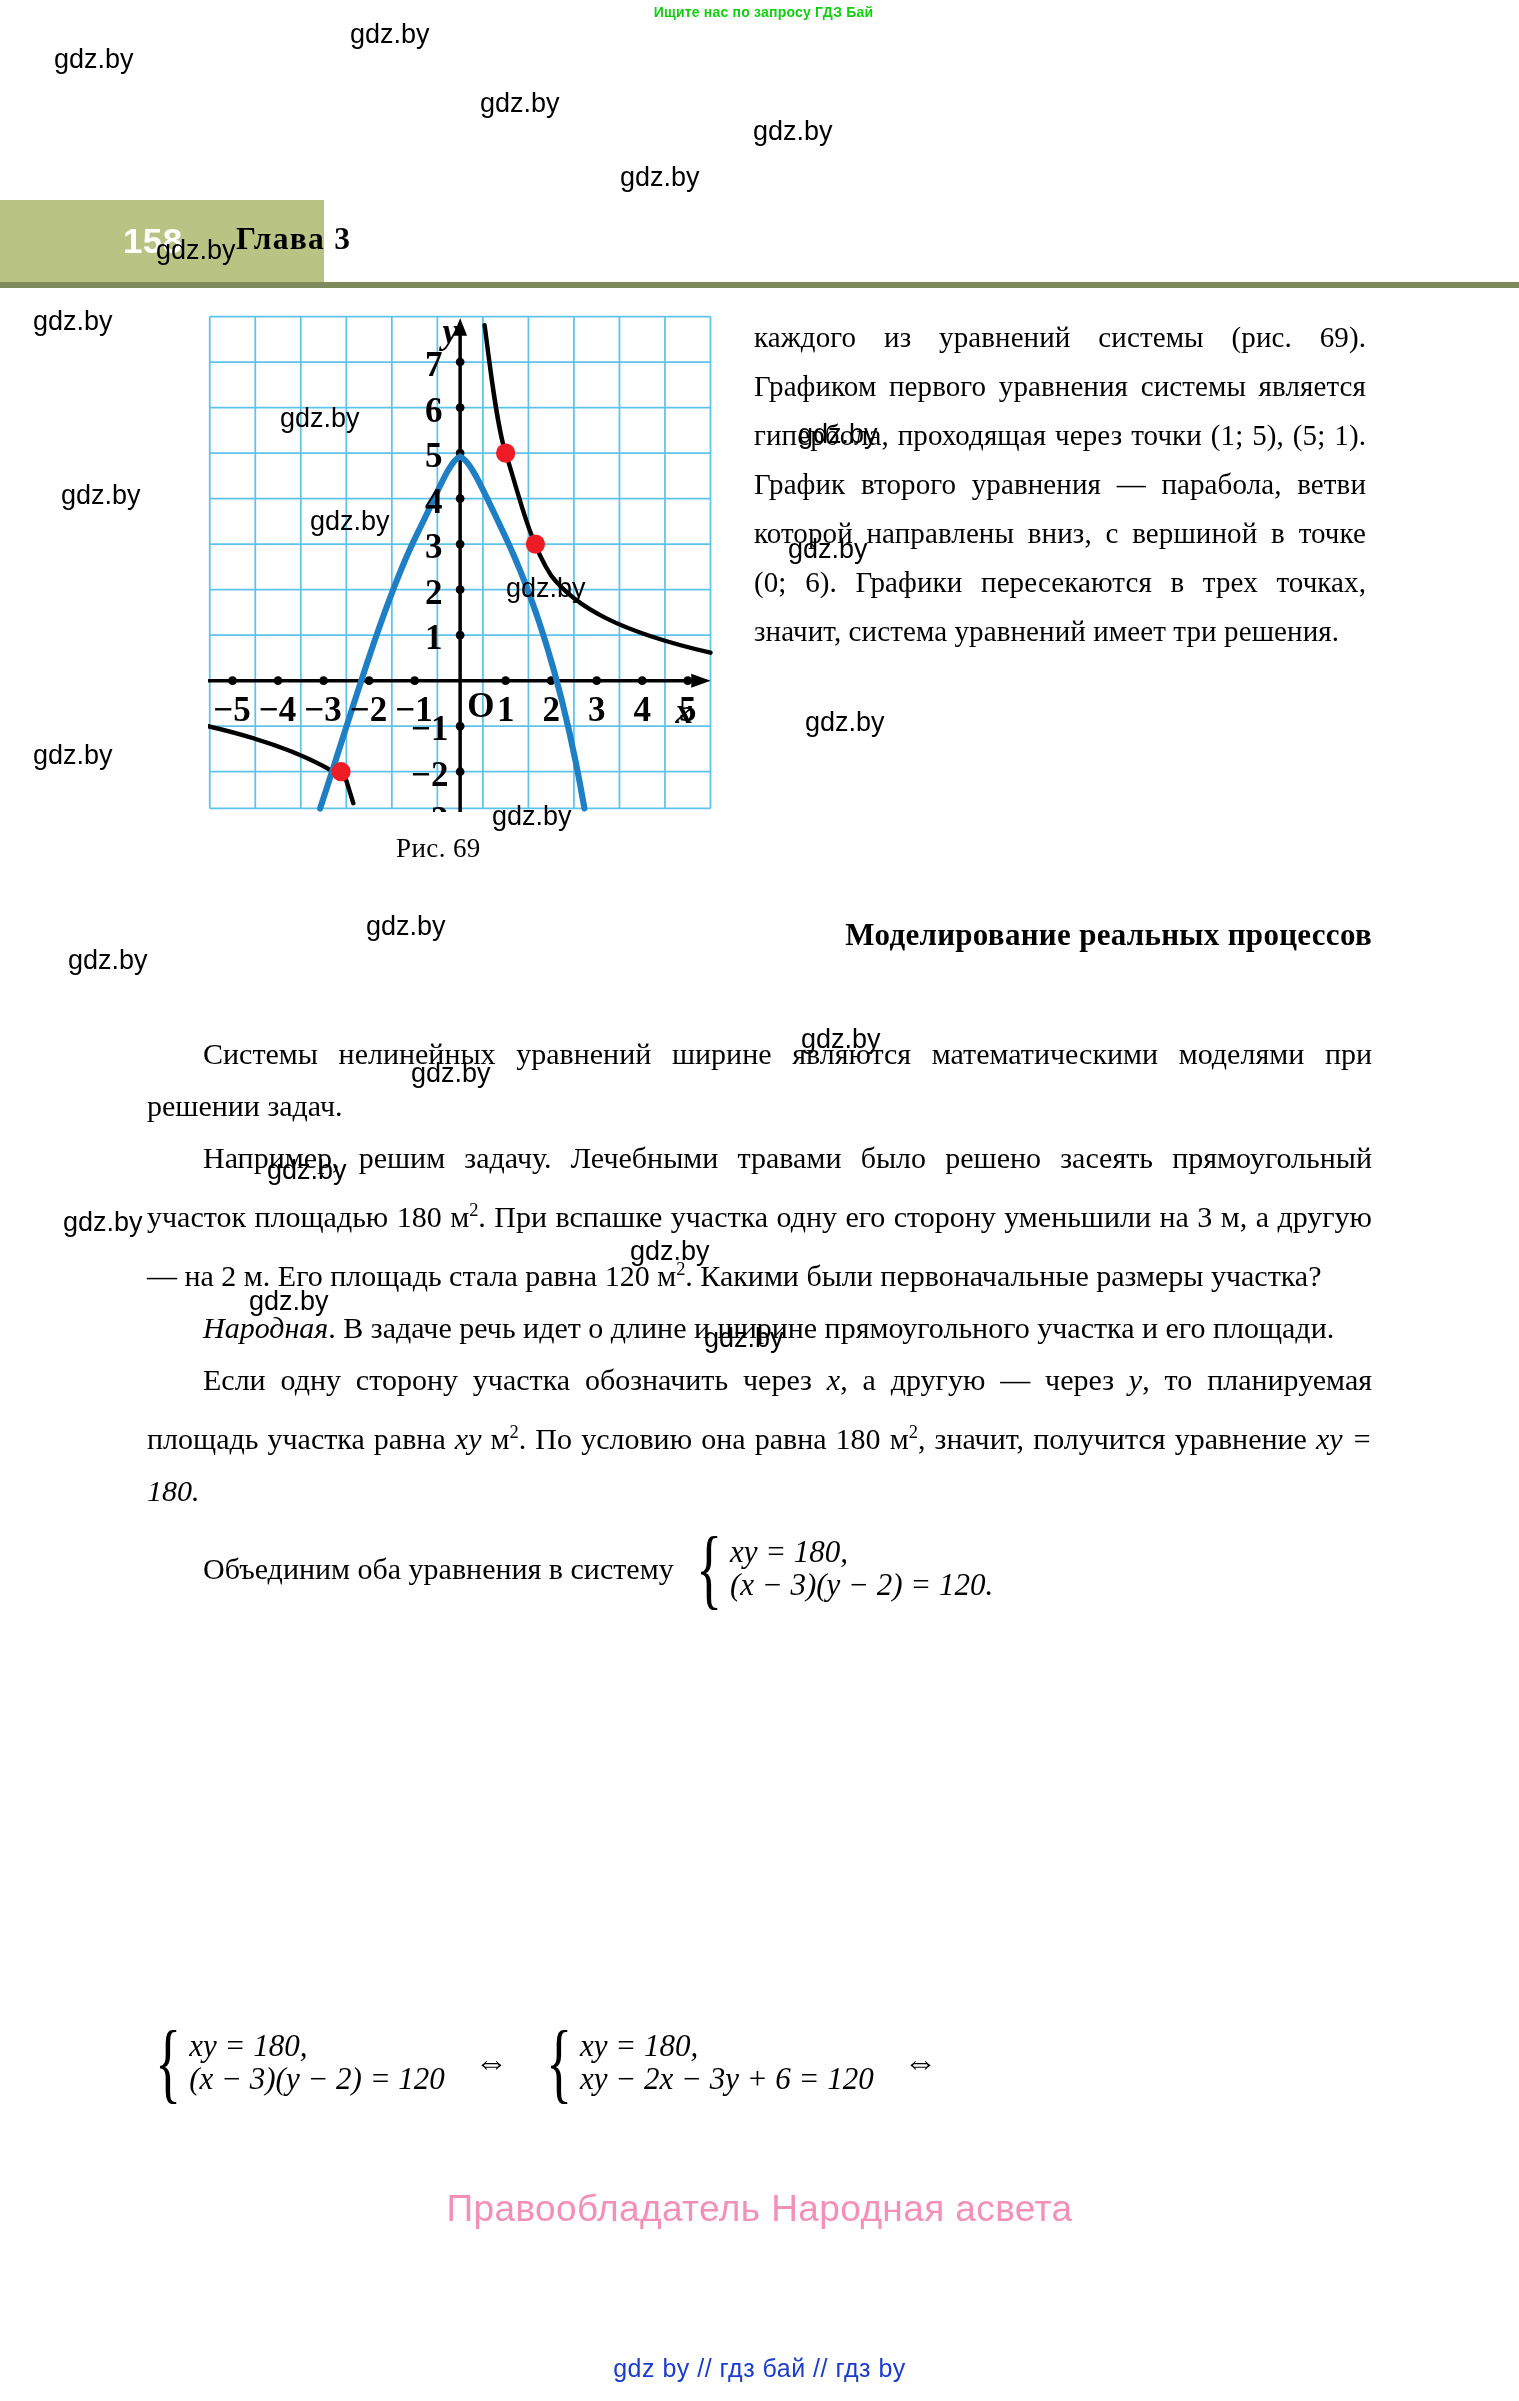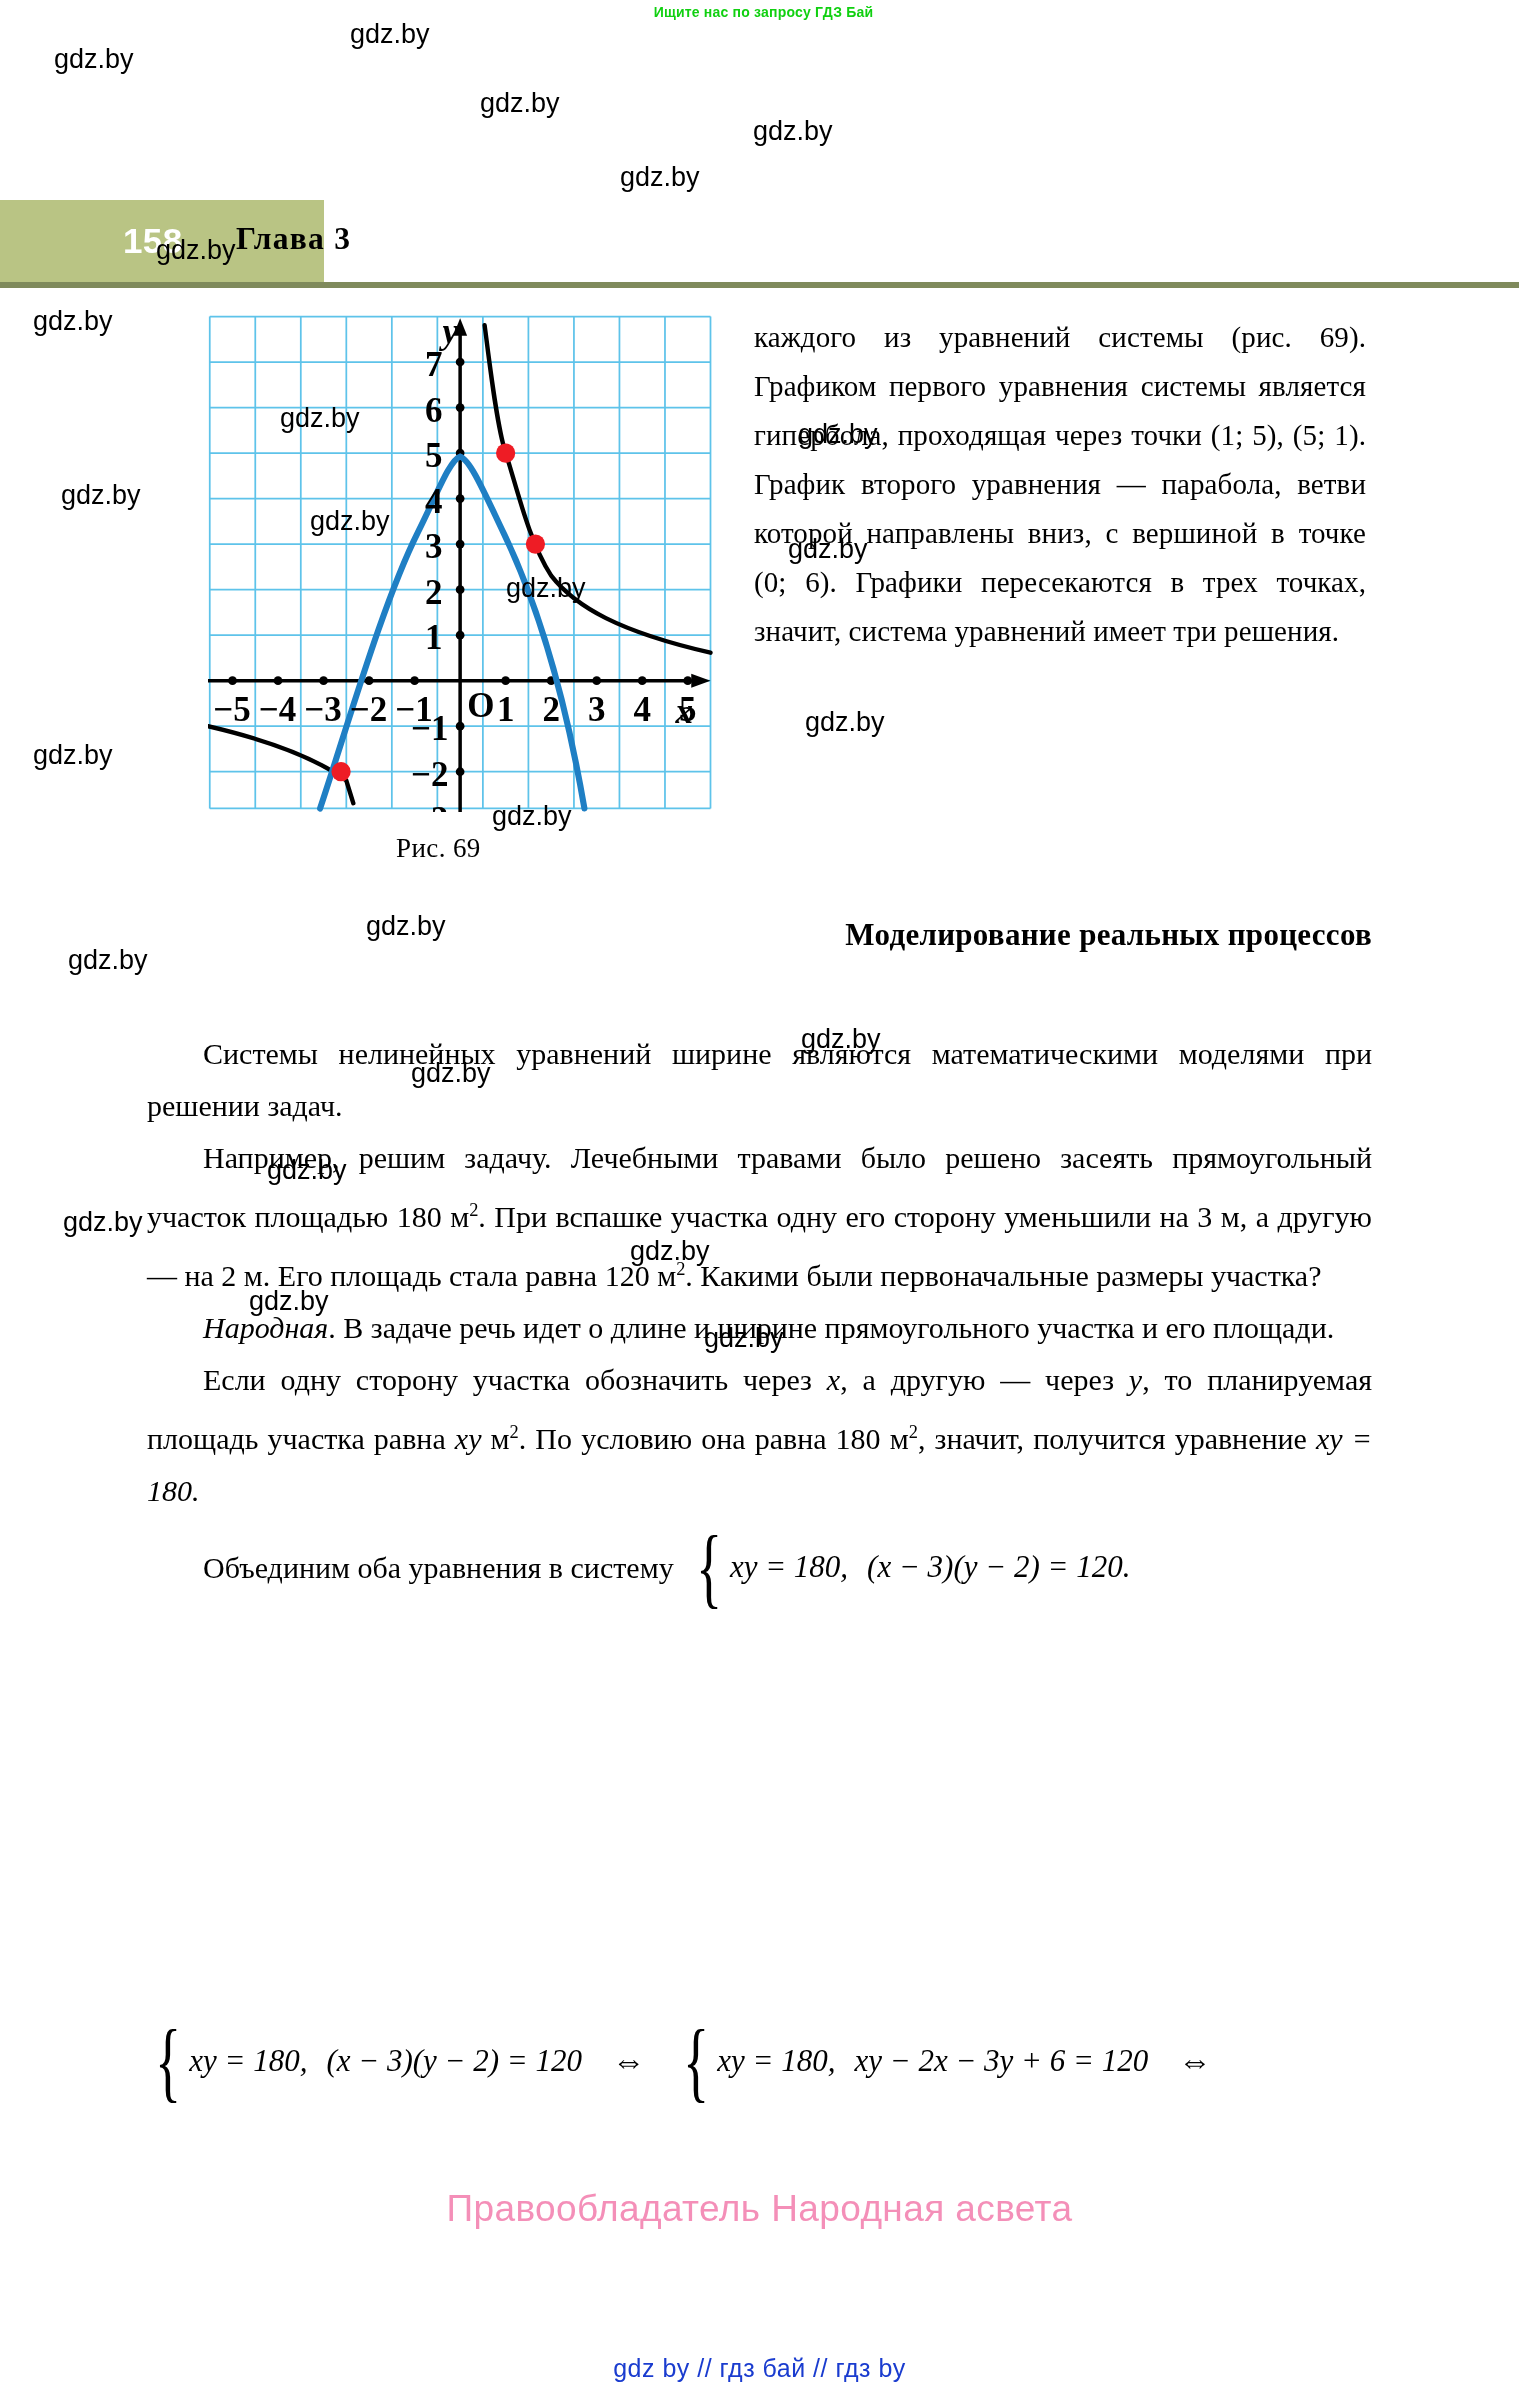--- a/index.html
+++ b/index.html
@@ -145,22 +145,21 @@
   .sys .brace {
     font-size: 88px;
     font-weight: 300;
     line-height: .72;
     transform: scaleX(.62);
     margin-right: -5.3px;
     font-family: "Liberation Serif", serif;
   }
   .sys .eqs {
     display: flex;
-    flex-direction: row;
-    gap: 19px;
+    flex-direction: column;
     padding-left: 5.3px;
   }
 
   
   .eq-chain {
     position: absolute;
     left: 147px;
     top: 2030px;
     width: 1251px;
     display: flex;

